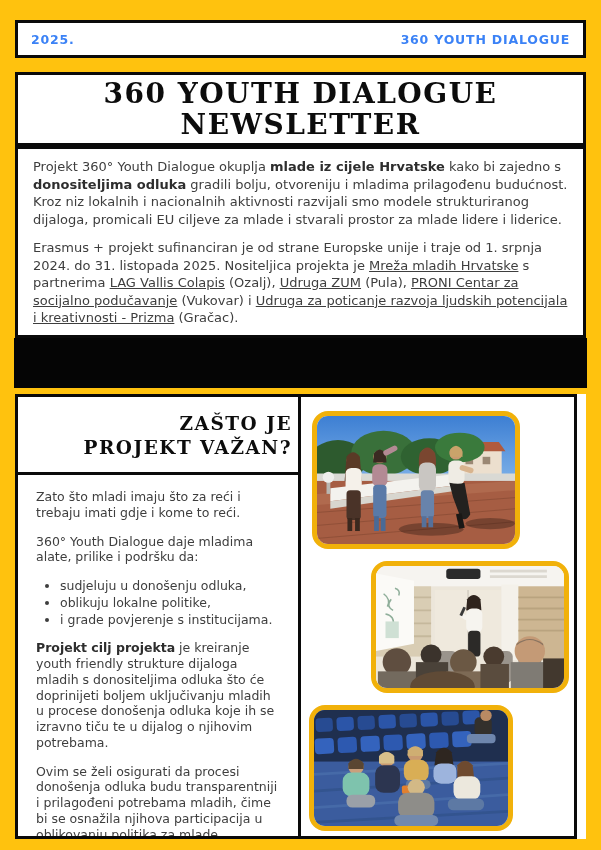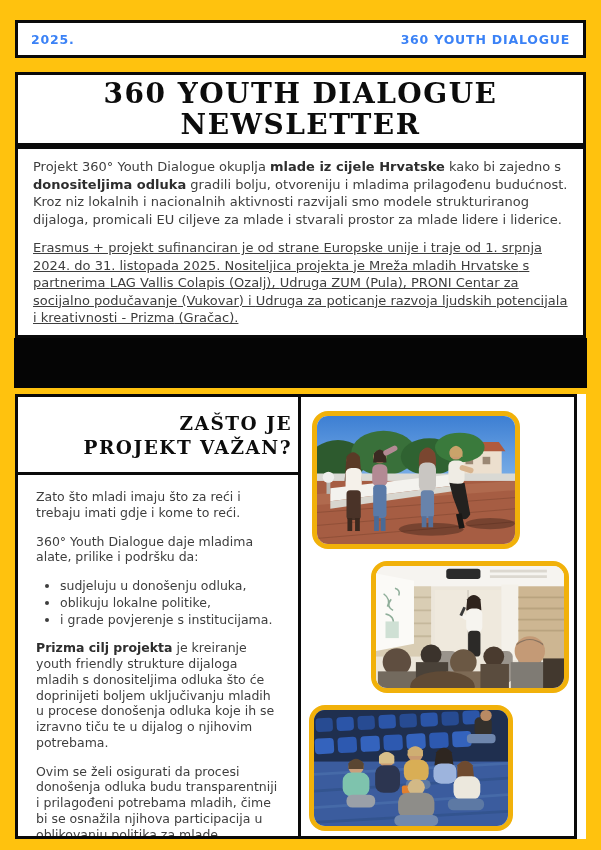--- a/index.html
+++ b/index.html
@@ -34,21 +34,21 @@
   }
   .masthead h1 span { display:block; }
   
   .intro {
     margin:0 15px; min-height:172px;
     background:#fff; border:3px solid #0a0a0a; border-top-width:3px;
     padding:9px 15px 8px;
     text-align:left;
     font-size:13px; line-height:1.35; color:#3e3e3e;
   }
-  .intro p + p { margin-top:11px;text-decoration:underline; }
+  .intro p + p { margin-top:11px; }
   .b { font-weight:bold; color:#2e2e2e; }
   .u { text-decoration:underline; cursor:pointer; }
   
   .black-band { margin:0 14px; height:50px; background:#050505; }
   
   .columns {
     margin:6px 15px 0; height:445px;
     display:flex; background:#fff;
   }
   .col-left {
@@ -121,21 +121,21 @@
         <span>PROJEKT VAŽAN?</span>
       </h2>
       <div class="why-body">
         <p>Zato što mladi imaju što za reći i trebaju imati gdje i kome to reći.</p>
         <p>360° Youth Dialogue daje mladima alate, prilike i podršku da:</p>
         <ul>
             <li>sudjeluju u donošenju odluka,</li>
             <li>oblikuju lokalne politike,</li>
             <li>i grade povjerenje s institucijama.</li>
           </ul>
-        <p><span class="b">Prizma cilj projekta</span><span> je kreiranje youth friendly strukture dijaloga mladih s donositeljima odluka što će doprinijeti boljem uključivanju mladih u procese donošenja odluka koje ih se izravno tiču te u dijalog o njihovim potrebama.</span></p>
+        <p><span class="b">Projekt cilj projekta</span><span> je kreiranje youth friendly strukture dijaloga mladih s donositeljima odluka što će doprinijeti boljem uključivanju mladih u procese donošenja odluka koje ih se izravno tiču te u dijalog o njihovim potrebama.</span></p>
         <p>Ovim se želi osigurati da procesi donošenja odluka budu transparentniji i prilagođeni potrebama mladih, čime bi se osnažila njihova participacija u oblikovanju politika za mlade.</p>
       </div>
     </article>
 
     <aside class="col-right">
 
       <figure class="photo ph1" role="img" aria-label="Four young women laughing outdoors on a sunny seaside promenade">
         <svg viewBox="0 0 208 138" preserveAspectRatio="none">
           <defs>
             <linearGradient id="sky1" x1="0" y1="0" x2="0" y2="1">

